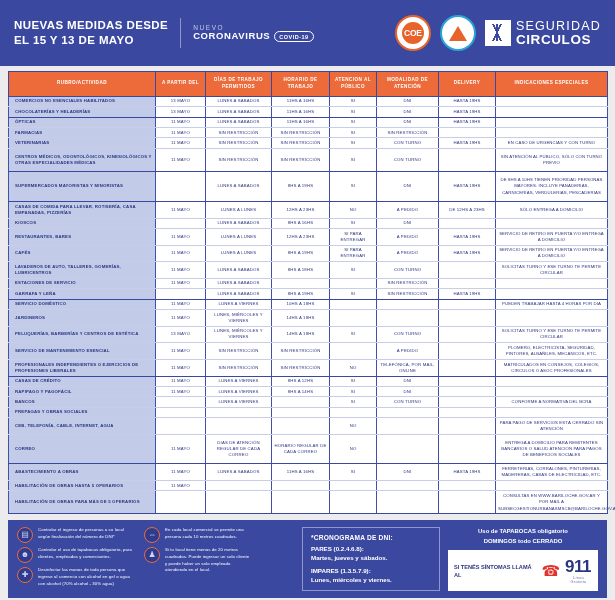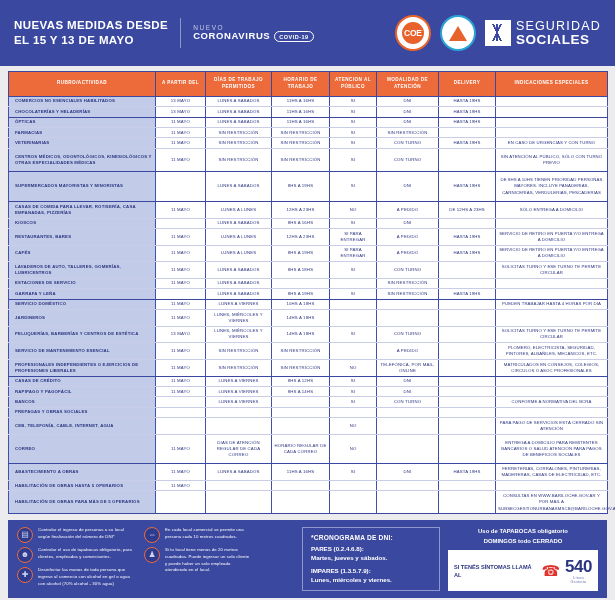--- a/index.html
+++ b/index.html
@@ -126,21 +126,21 @@
       <div class="logo-circ coe">
         <div class="coe-in">COE</div>
       </div>
       <div class="logo-circ pc">
         <div class="pc-tri"></div>
       </div>
       <div class="muni">
         <div class="muni-mark"></div>
         <div class="muni-txt">
           <div class="l1">SEGURIDAD</div>
-          <div class="l2">SOCIALES</div>
+          <div class="l2">CIRCULOS</div>
         </div>
       </div>
     </div>
   </div>
 
   <div class="tablewrap">
     <table>
       <colgroup>
         <col class="c1">
           <col class="c2">
@@ -491,19 +491,19 @@
 
     <div class="tapa">
       <div class="tapa-top">
         <div>Uso de TAPABOCAS obligatorio</div>
         <div>DOMINGOS todo CERRADO</div>
       </div>
       <div class="tapa-box">
         <div class="tapa-l">SI TENÉS SÍNTOMAS LLAMÁ AL</div>
         <div class="phone-ic">☎</div>
         <div>
-          <div class="nine">540</div>
+          <div class="nine">911</div>
           <div class="nine-sub">Línea Gratuita</div>
         </div>
       </div>
     </div>
   </div>
 </div>
 
 </body></html>

